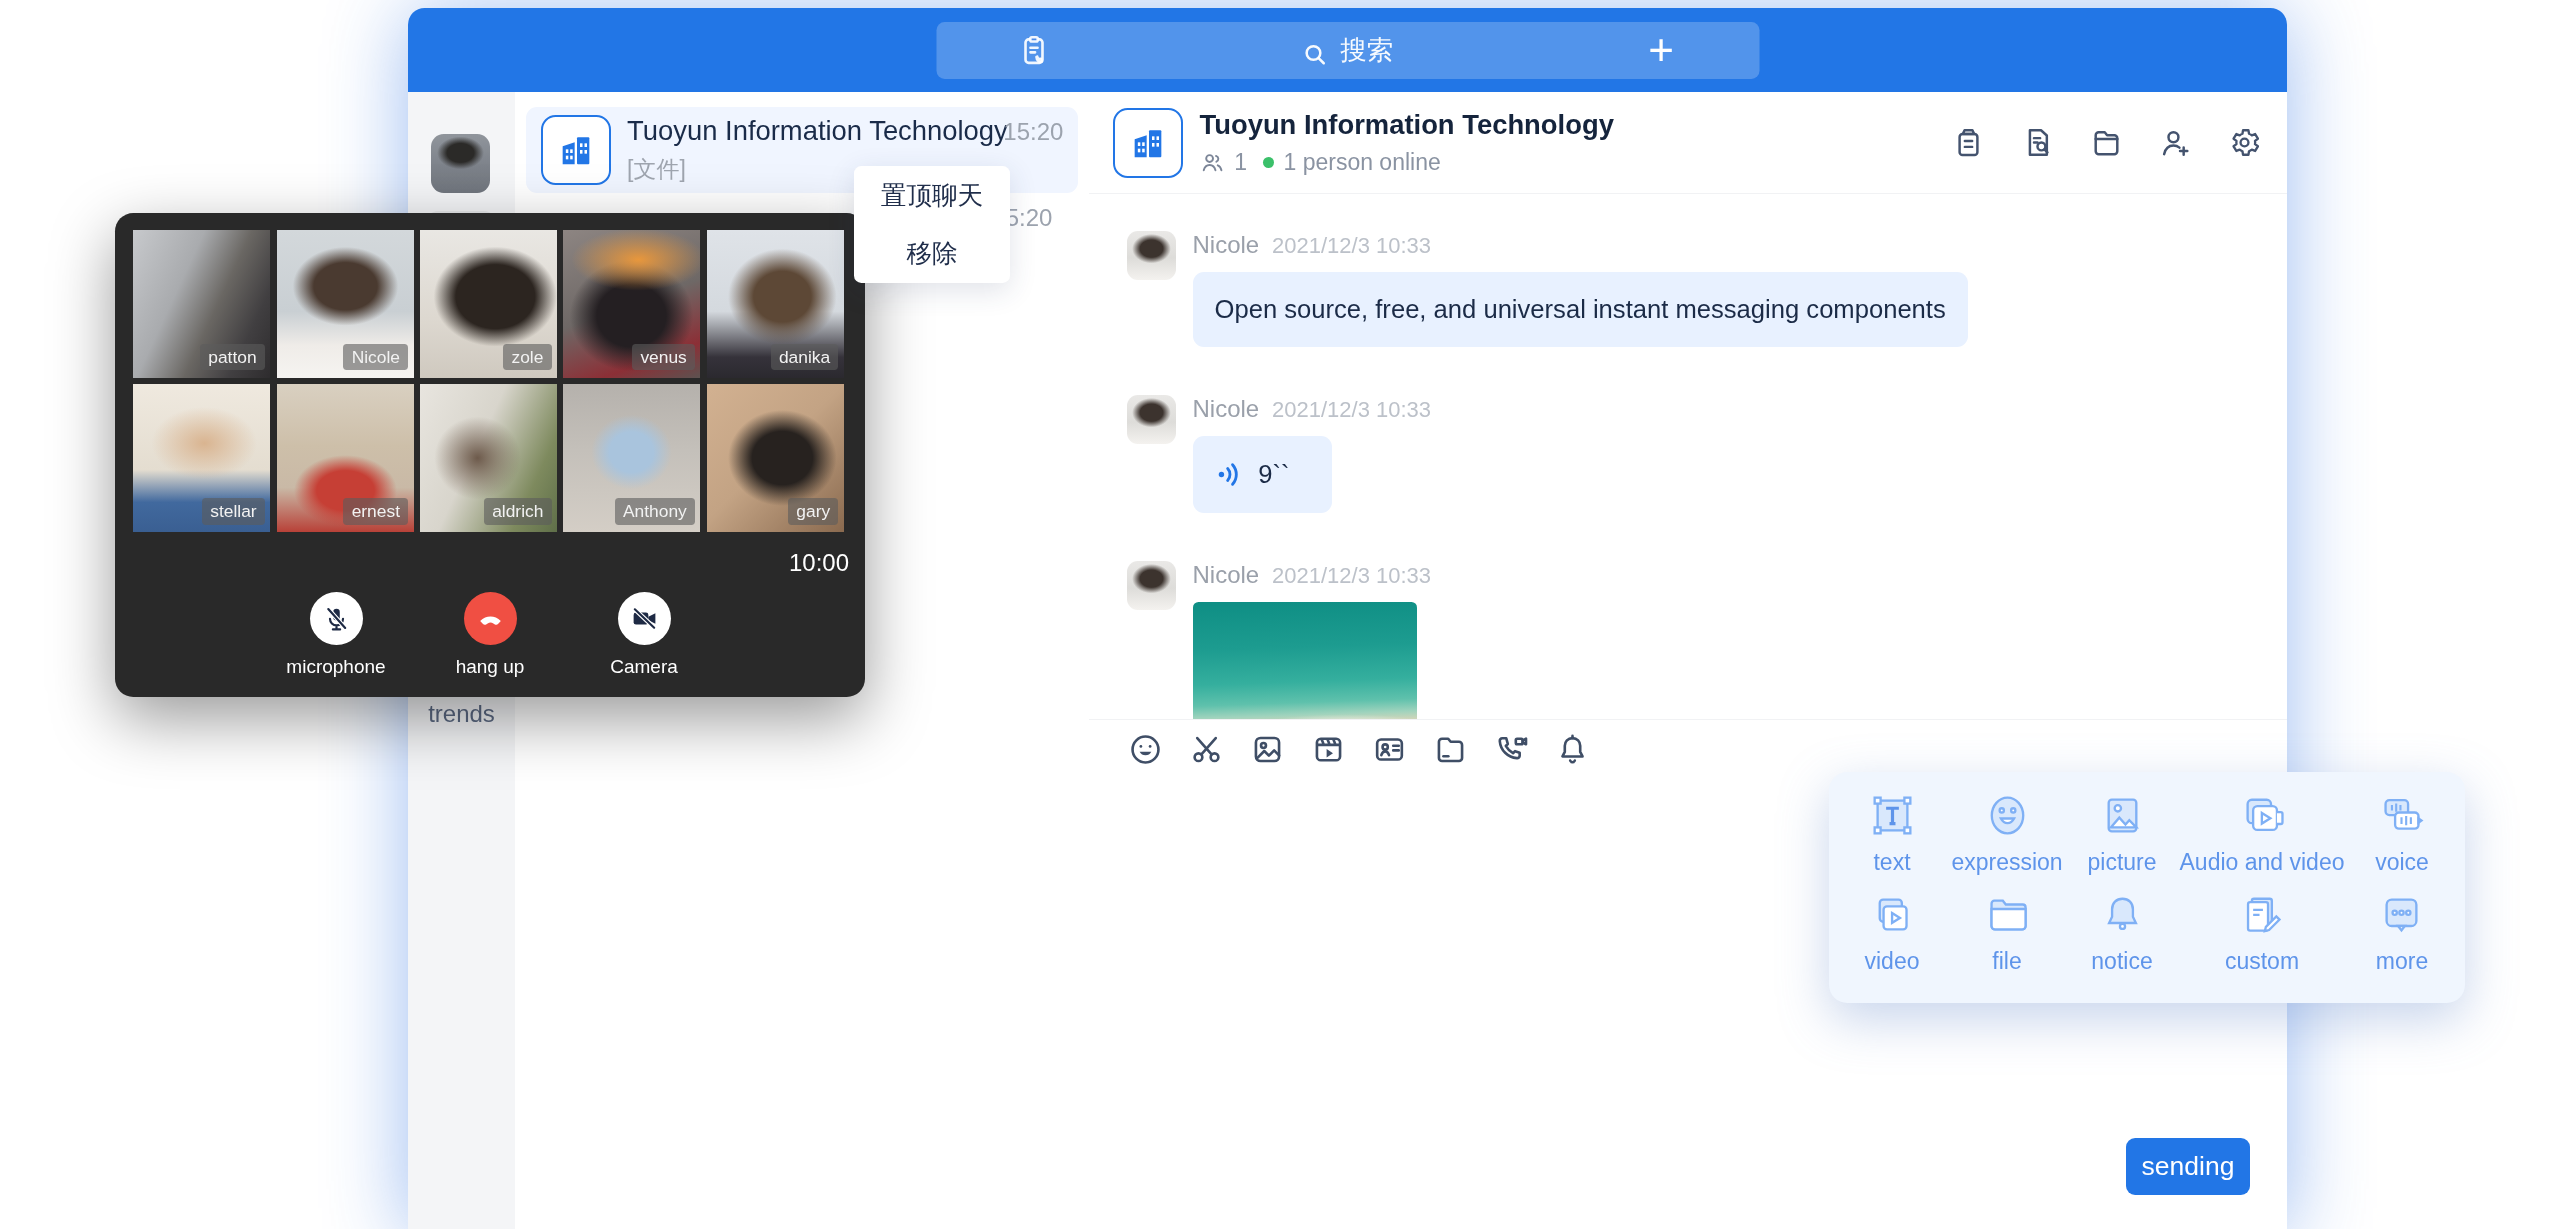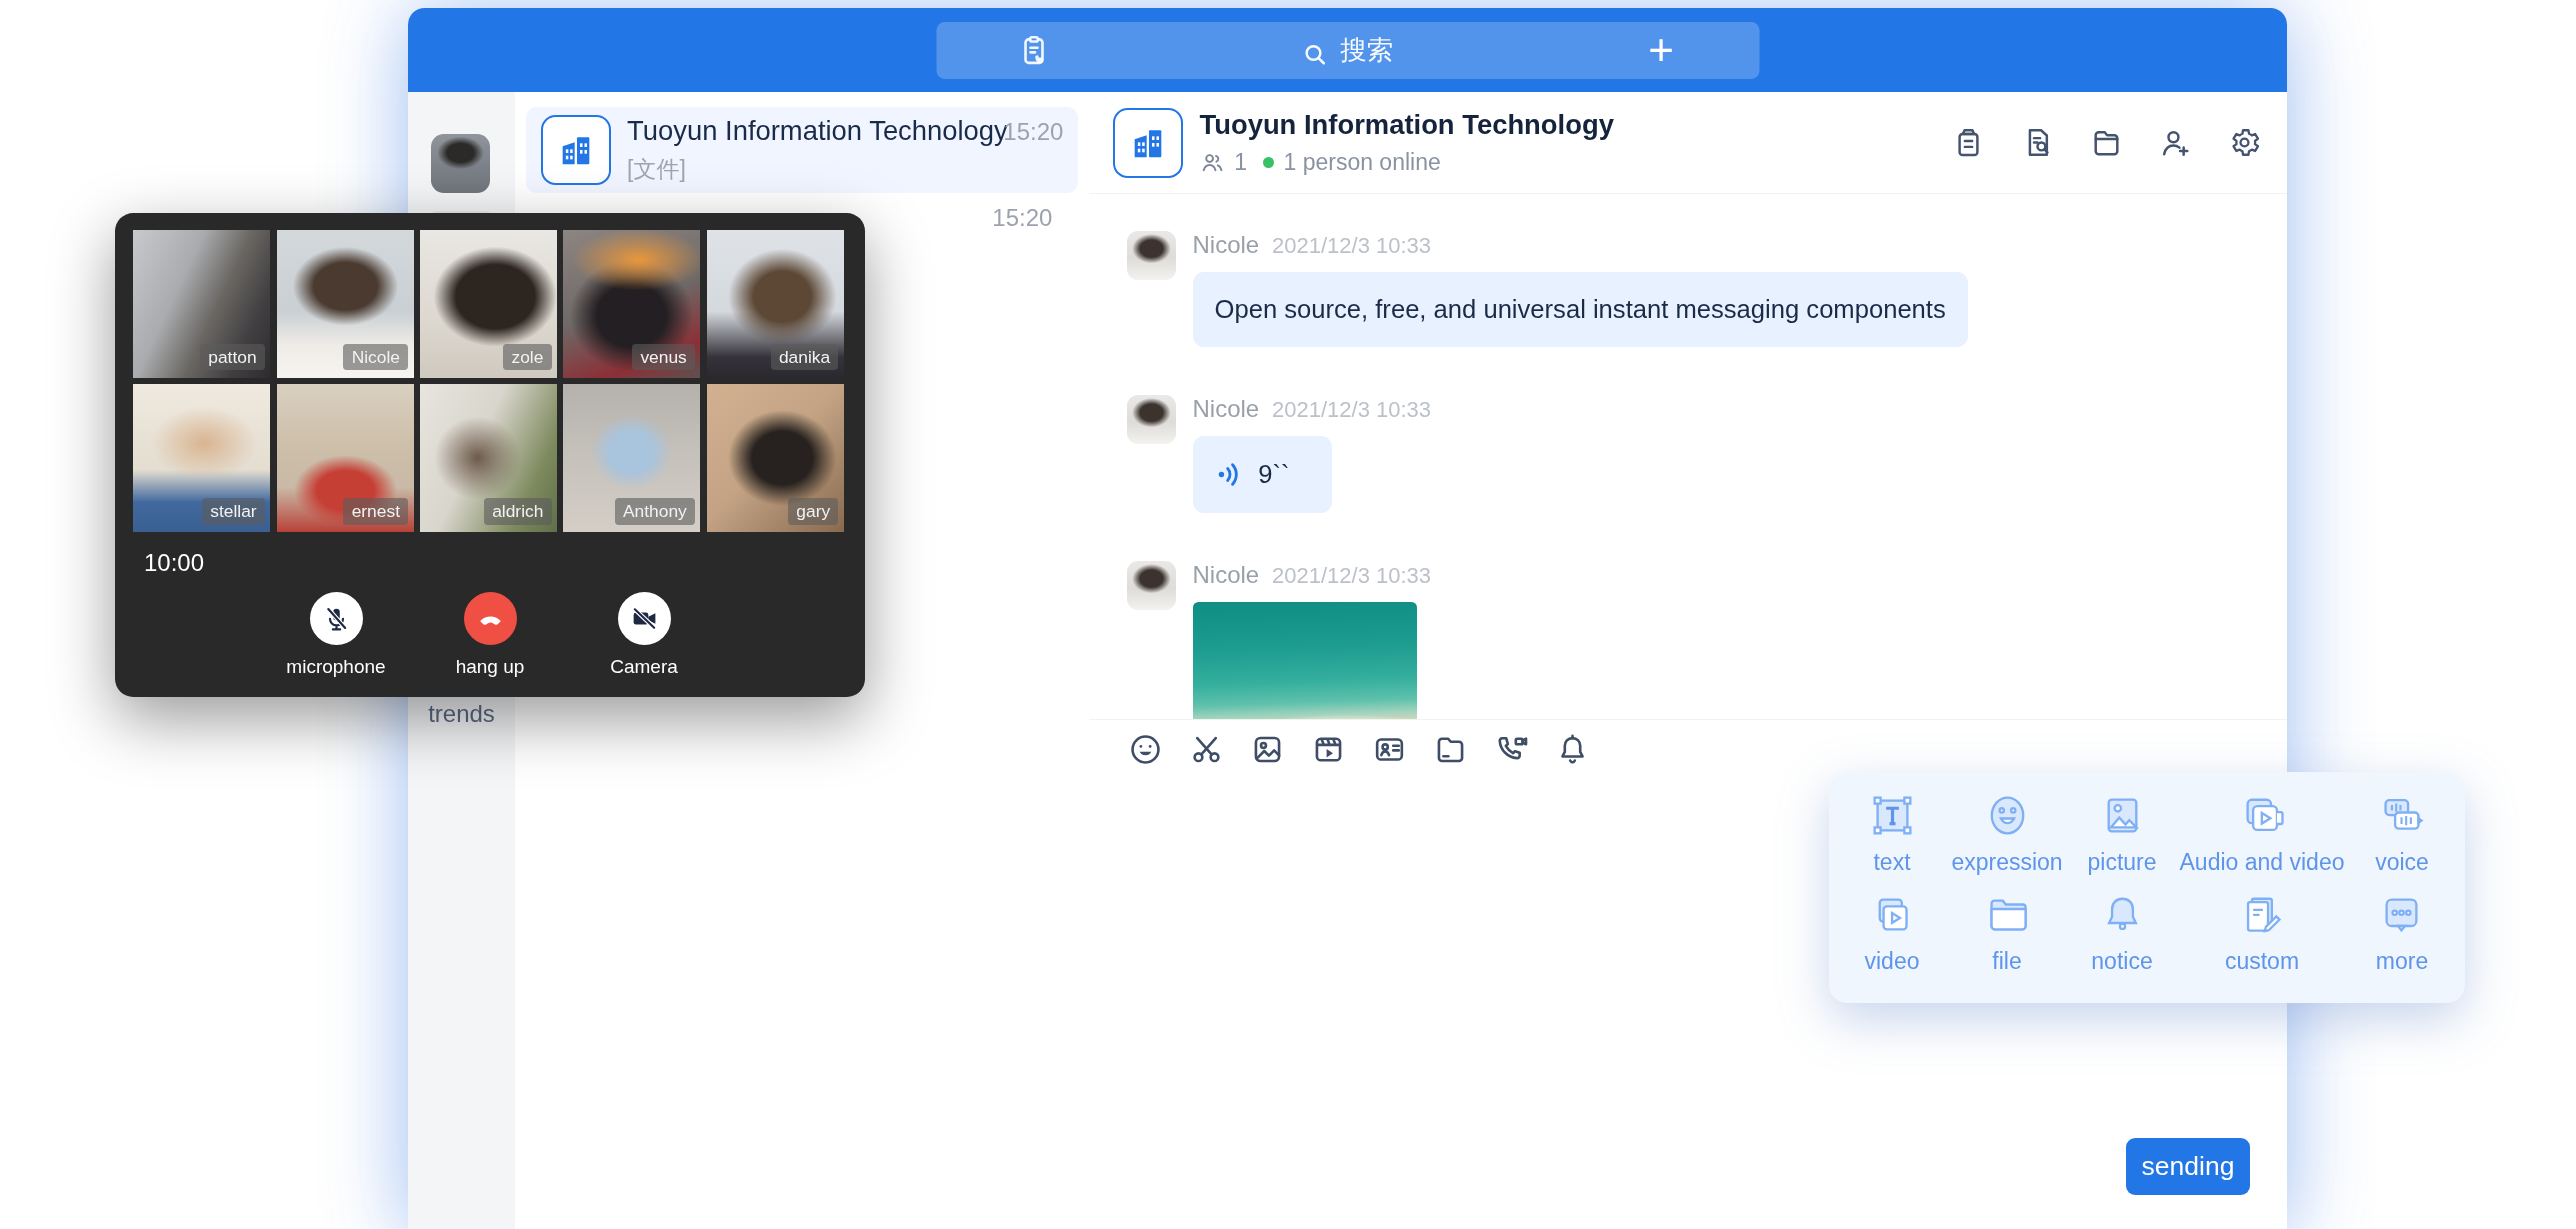--- a/index.html
+++ b/index.html
@@ -88,21 +88,21 @@
   .t0{background:linear-gradient(115deg,#c7c9cc 0%,#a9abae 35%,#6a6763 58%,#413f41 80%,#2e2c2e 100%);}
   .t1{background:radial-gradient(55% 38% at 50% 38%,#4a3a30 0%,#4a3a30 42%,rgba(74,58,48,0) 70%),linear-gradient(180deg,#d3d8db 0%,#c9cfd3 55%,#efece8 78%,#f6f4f1 100%);}
   .t2{background:radial-gradient(60% 45% at 55% 45%,#2c2520 0%,#2c2520 48%,rgba(44,37,32,0) 75%),linear-gradient(180deg,#e9e7e3 0%,#ddd8d0 60%,#cfc9bf 100%);}
   .t3{background:radial-gradient(70% 30% at 55% 20%,#e8973c 0%,rgba(232,151,60,0) 70%),radial-gradient(60% 50% at 50% 58%,#241f22 0%,#241f22 42%,rgba(36,31,34,0) 75%),linear-gradient(160deg,#8d8582 0%,#6e6866 50%,#8c2f36 82%,#5c5250 100%);}
   .t4{background:radial-gradient(55% 35% at 52% 40%,#d9b490 0%,rgba(217,180,144,0) 70%),linear-gradient(180deg,#efe9df 0%,#e4ddd0 58%,#41699e 80%,#3a5f92 100%);}
   .t5{background:radial-gradient(55% 45% at 55% 45%,#5d4836 0%,#5d4836 38%,rgba(93,72,54,0) 72%),linear-gradient(180deg,#dfe3e8 0%,#d4d9de 55%,#35323a 86%,#2b292f 100%);}
   .t6{background:radial-gradient(50% 32% at 50% 72%,#c63f35 0%,#c63f35 42%,rgba(198,63,53,0) 75%),linear-gradient(180deg,#d9d0c1 0%,#cdbfa9 42%,#c9b9a6 70%,#b84138 100%);}
   .t7{background:radial-gradient(45% 40% at 42% 50%,#6d5a4b 0%,rgba(109,90,75,0) 70%),linear-gradient(115deg,#e8e5df 0%,#d8d5cc 42%,#7e8a5e 78%,#5f6f49 100%);}
   .t8{background:radial-gradient(42% 36% at 50% 46%,#a9c4dd 0%,#a9c4dd 38%,rgba(169,196,221,0) 70%),linear-gradient(180deg,#b5b1ac 0%,#c4c0ba 45%,#d4cec6 100%);}
   .t9{background:radial-gradient(55% 45% at 55% 50%,#27221f 0%,#27221f 40%,rgba(39,34,31,0) 72%),linear-gradient(135deg,#d2b191 0%,#c3a384 48%,#8a6a4f 100%);}
-  .call-timer{position:absolute;left:0;right:16px;top:336px;text-align:left;color:#fff;font-size:24px;padding-left:29px;}
+  .call-timer{position:absolute;left:0;right:16px;top:336px;text-align:right;color:#fff;font-size:24px;padding-left:29px;}
   .call-controls{position:absolute;left:0;right:0;top:379px;display:flex;justify-content:center;gap:53px;}
   .cbtn{width:101px;display:flex;flex-direction:column;align-items:center;}
   .cbtn .circ{width:53px;height:53px;border-radius:50%;display:flex;align-items:center;justify-content:center;background:#fff;}
   .cbtn .circ.red{background:#F04F43;}
   .cbtn .clabel{margin-top:11px;color:#fff;font-size:19px;white-space:nowrap;}
 
   
   .panel{position:absolute;left:1829px;top:772px;width:636px;height:231px;background:#F0F6FE;border-radius:18.3px;z-index:70;
     box-shadow:0 16.5px 50px rgba(110,145,205,.38);display:grid;grid-template-columns:repeat(5,1fr);grid-template-rows:1fr 1fr;
     padding:18.3px 5.5px 14.6px;box-sizing:border-box;}
@@ -350,20 +350,24 @@
         </div>
 
         <div class="composer">
           <button class="send-btn">sending</button>
         </div>
 
       </div>
     </div>
   </div>
 
+  <div class="ctx-menu">
+    <div class="ctx-item">置顶聊天</div>
+    <div class="ctx-item">移除</div>
+  </div>
 
   <div class="call">
     <div class="tiles">
       <div class="tile t0">
           <span class="tile-name">patton</span>
         </div>
       <div class="tile t1">
           <span class="tile-name">Nicole</span>
         </div>
       <div class="tile t2">

